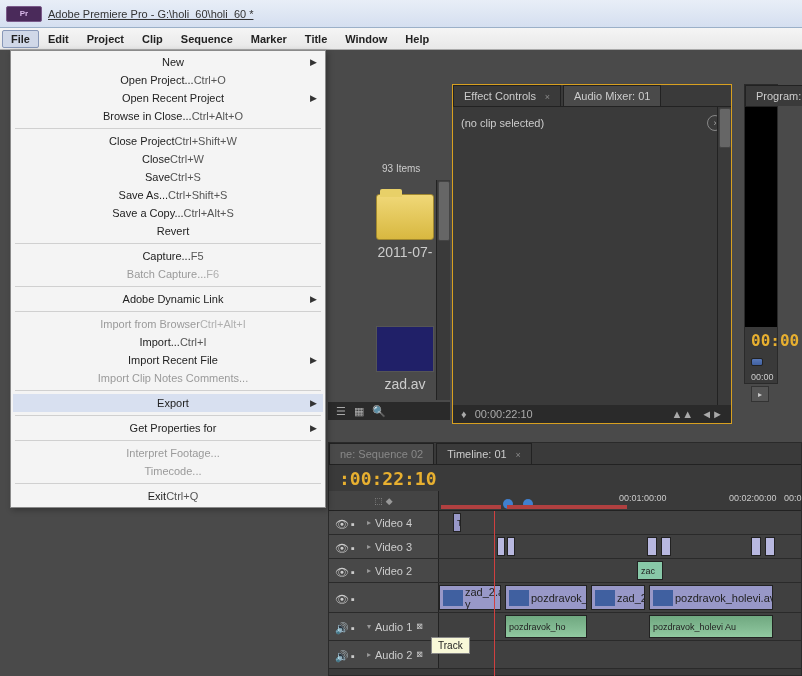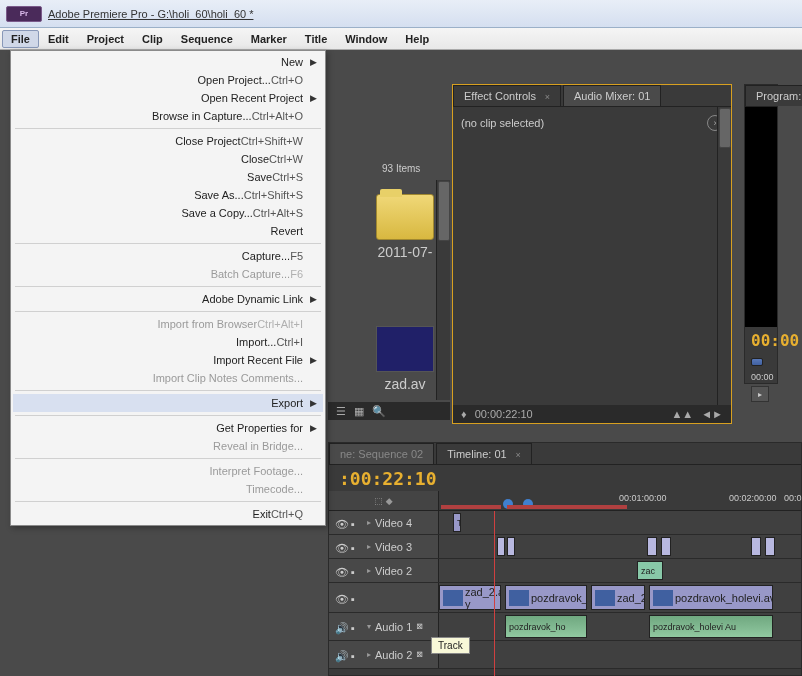--- a/index.html
+++ b/index.html
@@ -7,21 +7,21 @@
 
 .titlebar { height: 28px; background: linear-gradient(#e8eef7, #d5dff0); display: flex; align-items: center; padding: 0 6px; border-bottom: 1px solid #9bb0c8; }
 .app-icon { width: 36px; height: 16px; background: #4a2a5a; border: 1px solid #7a5a8a; margin-right: 6px; display: flex; align-items: center; justify-content: center; color: #d8b8e8; font-size: 8px; font-weight: bold; border-radius: 2px; }
 .titlebar-text { color: #333; text-decoration: underline; }
 
 .menubar { height: 22px; background: linear-gradient(#f5f5f5, #e8e8e8); display: flex; align-items: center; padding: 0 2px; border-bottom: 1px solid #aaa; }
 .menubar-item { padding: 3px 9px; cursor: default; color: #222; font-weight: bold; }
 .menubar-item.active { background: #d0d8e8; border: 1px solid #8898b8; border-radius: 2px; padding: 2px 8px; }
 
 .file-menu { position: absolute; top: 50px; left: 10px; width: 316px; background: #f4f4f4; border: 1px solid #8a8a8a; box-shadow: 2px 2px 6px rgba(0,0,0,0.3); z-index: 1000; padding: 2px; }
-.menu-item { display: flex; justify-content: flex-end; align-items: center; padding: 3px 20px 3px 30px; color: #222; cursor: default; position: relative; }
+.menu-item { display: flex; justify-content: center; align-items: center; padding: 3px 20px 3px 30px; color: #222; cursor: default; position: relative; }
 .menu-item.disabled { color: #9a9a9a; }
 .menu-item.hover { background: #d8e0f0; }
 .menu-item .shortcut { color: #555; }
 .menu-item.disabled .shortcut { color: #b0b0b0; }
 .menu-sep { height: 1px; background: #d0d0d0; margin: 3px 2px; }
 .submenu-arrow { position: absolute; right: 6px; font-size: 9px; color: #333; }
 
 .workspace { position: absolute; top: 50px; left: 0; right: 0; bottom: 0; background: #4a4a4a; }
 
 .panel { position: absolute; background: #3a3a3a; border: 1px solid #2a2a2a; margin-top: 20px; }
@@ -307,21 +307,21 @@
     </div>
     <div class="menu-item">
       <span>Open Project...</span>
       <span class="shortcut">Ctrl+O</span>
     </div>
     <div class="menu-item">
       <span>Open Recent Project</span>
       <span class="submenu-arrow">▶</span>
     </div>
     <div class="menu-item">
-      <span>Browse in Capture...</span>
+      <span>Browse in Close...</span>
       <span class="shortcut">Ctrl+Alt+O</span>
     </div>
     <div class="menu-sep"></div>
     <div class="menu-item">
       <span>Close Project</span>
       <span class="shortcut">Ctrl+Shift+W</span>
     </div>
     <div class="menu-item">
       <span>Close</span>
       <span class="shortcut">Ctrl+W</span>
@@ -374,23 +374,20 @@
     <div class="menu-sep"></div>
     <div class="menu-item hover">
       <span>Export</span>
       <span class="submenu-arrow">▶</span>
     </div>
     <div class="menu-sep"></div>
     <div class="menu-item">
       <span>Get Properties for</span>
       <span class="submenu-arrow">▶</span>
     </div>
-    <div class="menu-item disabled">
-      <span>Reveal in Bridge...</span>
-    </div>
     <div class="menu-sep"></div>
     <div class="menu-item disabled">
       <span>Interpret Footage...</span>
     </div>
     <div class="menu-item disabled">
       <span>Timecode...</span>
     </div>
     <div class="menu-sep"></div>
     <div class="menu-item">
       <span>Exit</span>

